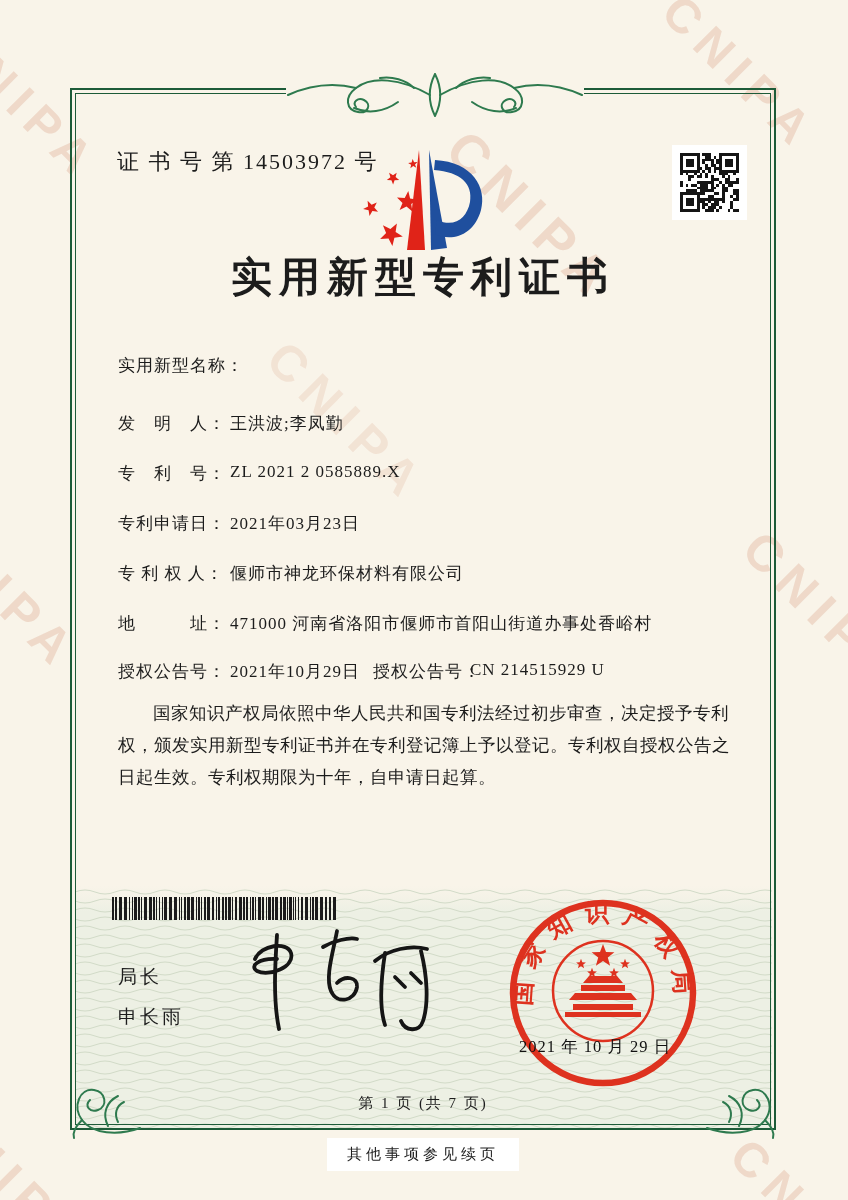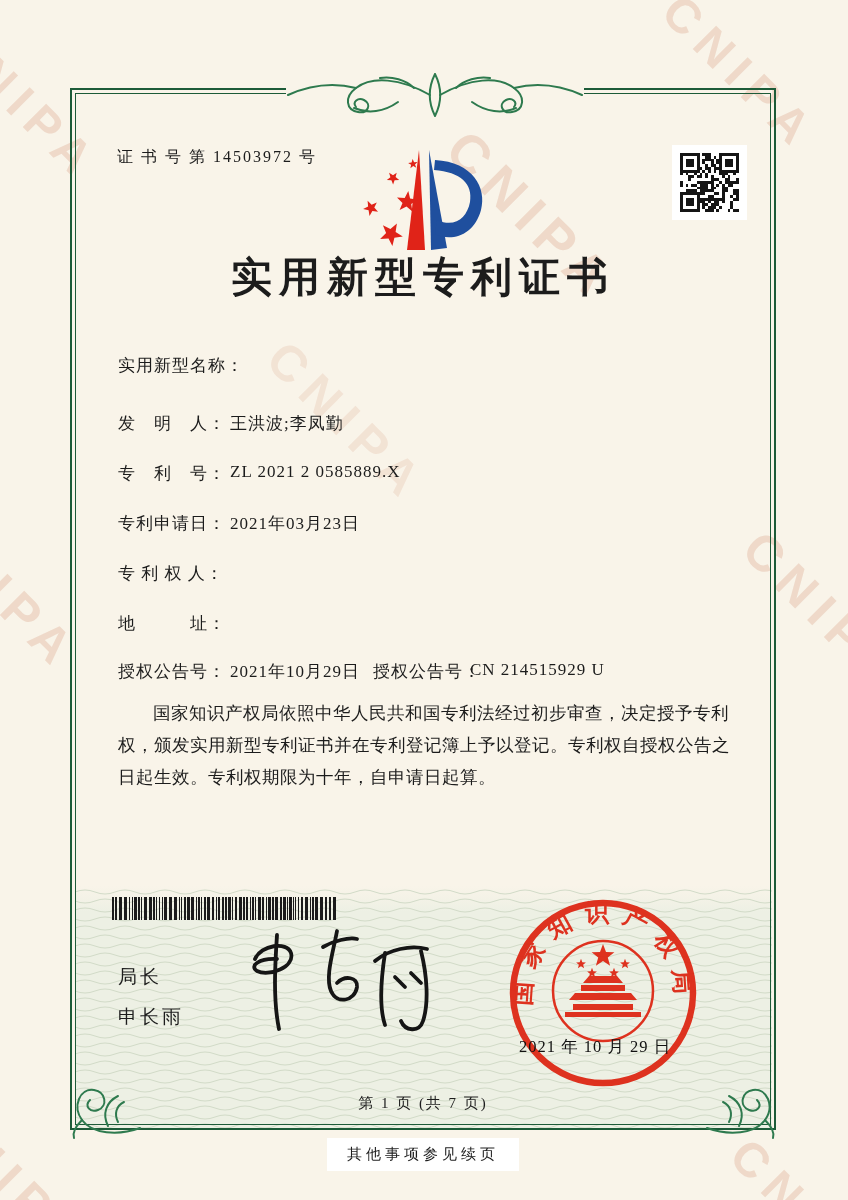--- a/index.html
+++ b/index.html
@@ -22,21 +22,21 @@
   }
   .frame-inner{position:absolute;inset:3px;border:1px solid var(--frame-green,#1d5b38);}
   
   .waveband{
     position:absolute;left:75px;top:886px;width:697px;height:242px;
     background:linear-gradient(var(--paper,#f9f4e9),var(--wave-bg,#edf0e4) 26px);
     z-index:1;
   }
   .waveband svg{position:absolute;left:0;top:0;}
   
-  .cert-no{position:absolute;left:117px;top:147px;font-size:16px;letter-spacing:2px;z-index:4;}
+  .cert-no{position:absolute;left:117px;top:147px;font-size:22px;letter-spacing:2px;z-index:4;}
   .logo{position:absolute;left:352px;top:146px;z-index:4;}
   .qr{
     position:absolute;left:672px;top:145px;background:#fff;padding:8px;z-index:4;
     display:grid;grid-template-columns:repeat(21,2.8px);grid-template-rows:repeat(21,2.8px);
   }
   .qr div{width:2.8px;height:2.8px;}
   .qr .on{background:#151515;}
   .doc-title{
     position:absolute;left:72px;top:250px;width:702px;text-align:center;
     font-size:41px;font-weight:700;letter-spacing:7px;z-index:4;
@@ -633,23 +633,25 @@
 <div class="field-row" style="top:462px">
   <span class="flabel">专　利　号：</span>
   <span class="fvalue">ZL 2021 2 0585889.X</span>
 </div>
 <div class="field-row" style="top:512px">
   <span class="flabel">专利申请日：</span>
   <span class="fvalue">2021年03月23日</span>
 </div>
 <div class="field-row" style="top:562px">
   <span class="flabel">专 利 权 人：</span>
+  <span class="fvalue">偃师市神龙环保材料有限公司</span>
 </div>
 <div class="field-row" style="top:612px">
   <span class="flabel">地　　　址：</span>
+  <span class="fvalue">471000 河南省洛阳市偃师市首阳山街道办事处香峪村</span>
 </div>
 <div class="field-row" style="top:660px">
   <span class="flabel">授权公告号：</span>
   <span class="fvalue">2021年10月29日</span>
   <span class="flabel2">授权公告号：</span>
   <span class="fvalue2">CN 214515929 U</span>
 </div>
 
 <div class="body-text">
   <p>国家知识产权局依照中华人民共和国专利法经过初步审查，决定授予专利权，颁发实用新型专利证书并在专利登记簿上予以登记。专利权自授权公告之日起生效。专利权期限为十年，自申请日起算。</p>

